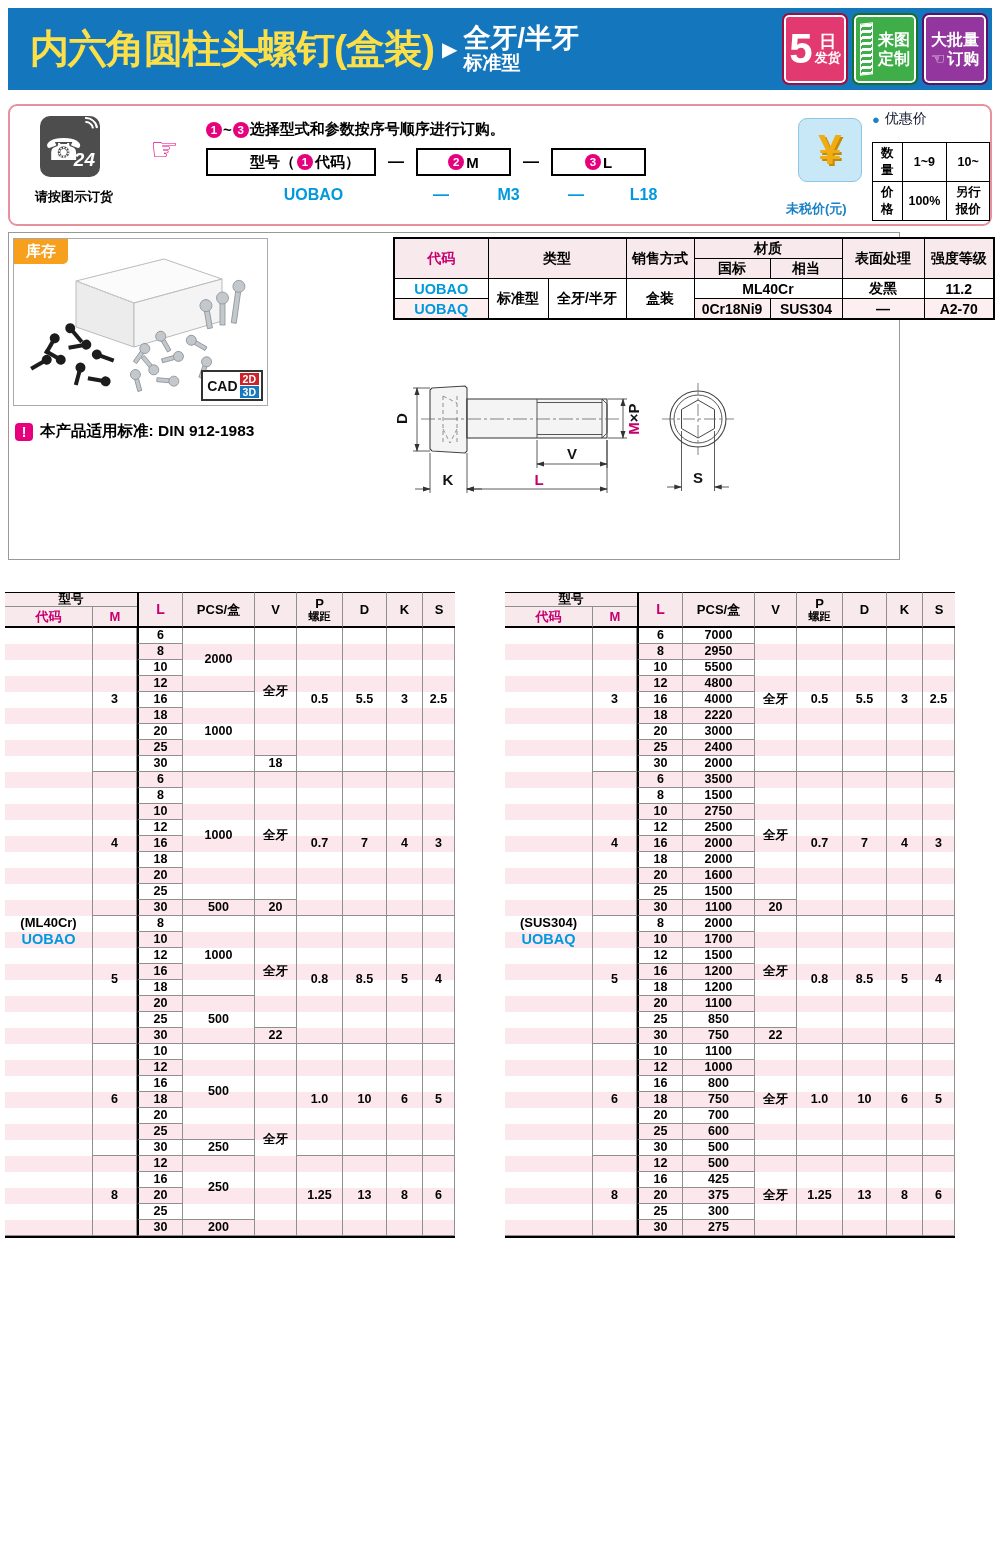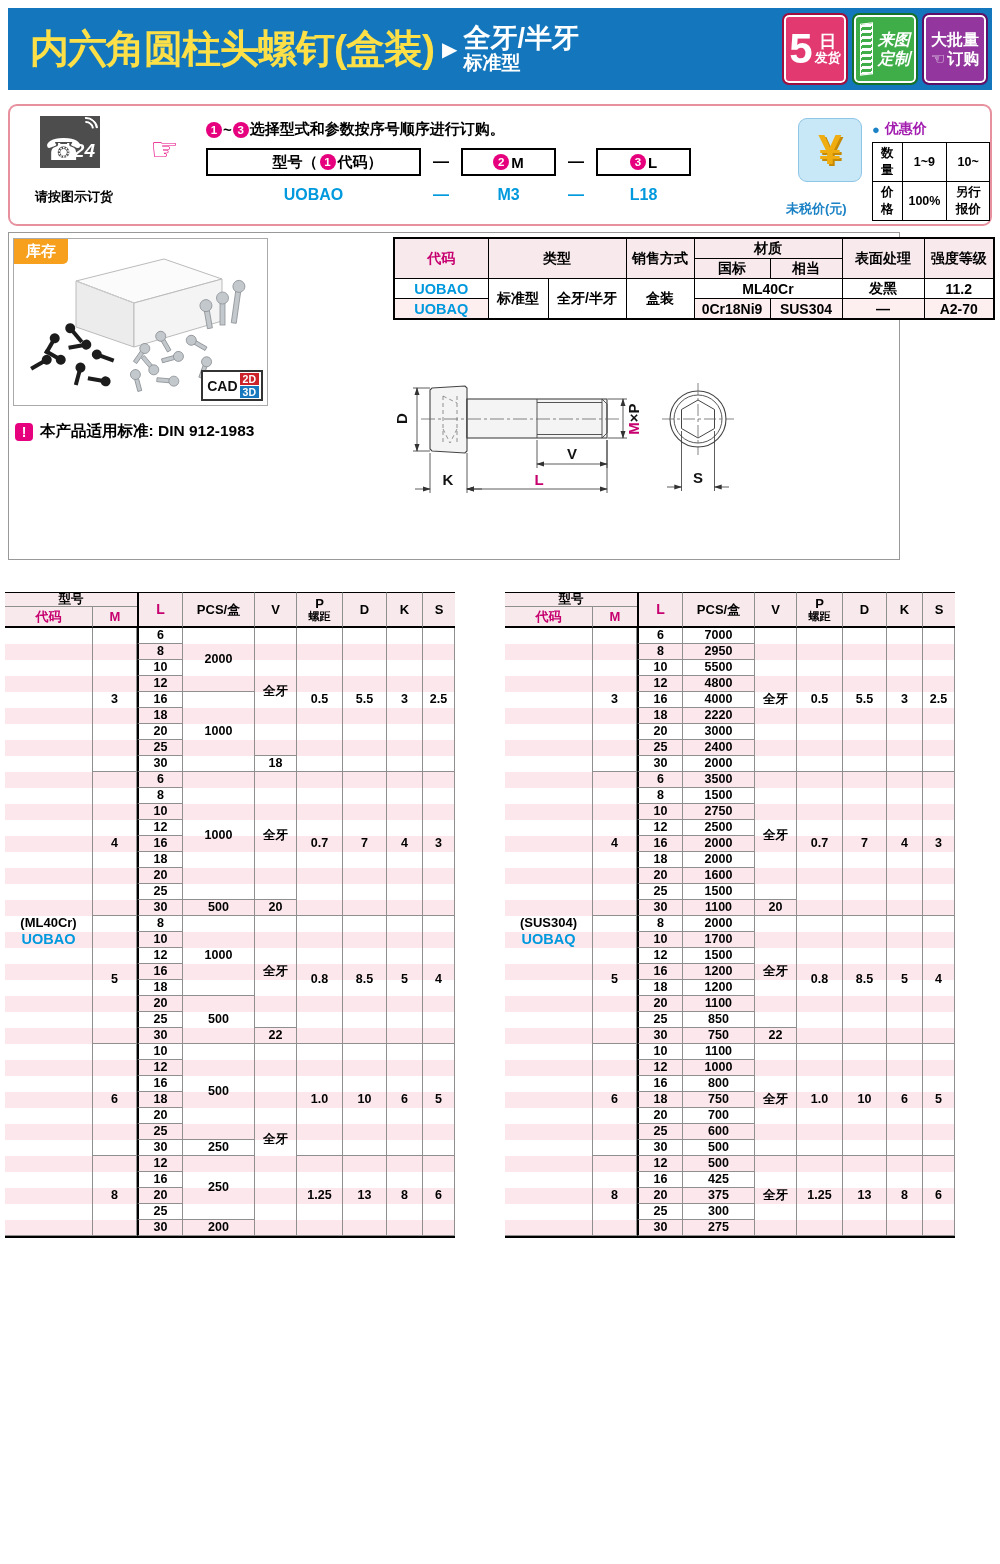--- a/index.html
+++ b/index.html
@@ -18,56 +18,56 @@
   .badge{width:66px;height:72px;border-radius:7px;box-sizing:border-box;color:#fff;font-weight:bold;
          display:flex;align-items:center;justify-content:center;box-shadow:inset 0 0 0 2px #fff;}
   .badge-ship{background:#e23a70;border:2px solid #9e0f3f;gap:2px;}
   .badge-ship .big5{font-size:42px;line-height:1;}
   .badge-ship .shipcol{display:flex;flex-direction:column;line-height:1.15;align-items:center;}
   .badge-ship .shipcol span:first-child{font-size:17px;}
   .badge-ship .shipcol span:last-child{font-size:13px;}
   .badge-custom{background:#3fae49;border:2px solid #15702a;gap:5px;}
   .ruler-icon{width:11px;height:50px;background:repeating-linear-gradient(to bottom,#fff 0,#fff 3px,#3fae49 3px,#3fae49 6px);
               border:1px solid #fff;transform:skewY(-6deg);}
-  .badge-custom .custcol{display:flex;flex-direction:column;line-height:1.2;font-style:italic;}
+  .badge-custom .custcol{display:flex;flex-direction:column;line-height:1.2;}
   .badge-custom .custcol span{font-size:16px;}
   .badge-bulk{background:#93379e;border:2px solid #5e1069;flex-direction:column;line-height:1.2;}
   .badge-bulk .b1{font-size:16px;}
   .bulkrow{display:flex;align-items:center;gap:2px;font-size:16px;}
   .hand-icon::before{content:"☜";font-size:16px;color:#fff;}
 
   
   .order{position:absolute;left:8px;top:104px;width:984px;height:122px;border:2px solid #e8919e;
          border-radius:9px;box-sizing:border-box;background:#fff;}
-  .phone{position:absolute;left:30px;top:10px;width:60px;height:52px;background:#4d4d4d;border-radius:0;}
+  .phone{position:absolute;left:30px;top:10px;width:60px;height:61px;background:#4d4d4d;border-radius:10px;}
   .phone-glyph::before{content:"☎";position:absolute;left:5px;top:16px;font-size:30px;color:#fff;}
   .phone-24{position:absolute;right:5px;bottom:6px;color:#fff;font-size:19px;font-weight:bold;font-style:italic;}
   .phone-arc{position:absolute;border:2px solid #fff;border-radius:50%;
              border-color:#fff transparent transparent transparent;transform:rotate(40deg);}
   .arc1{width:12px;height:12px;right:6px;top:5px;}
   .arc2{width:20px;height:20px;right:2px;top:1px;}
   .phone-label{position:absolute;left:14px;top:82px;width:100px;text-align:center;font-size:13px;font-weight:bold;color:#000;}
   .hand-point{position:absolute;left:140px;top:24px;font-size:32px;color:#e6007e;}
   .hand-point::before{content:"☞";}
   .cnum{display:inline-flex;width:16px;height:16px;border-radius:50%;background:#e6007e;color:#fff;
         font-size:11.5px;font-weight:bold;align-items:center;justify-content:center;vertical-align:-2px;}
   .instr{position:absolute;left:196px;top:14px;font-size:15px;font-weight:bold;color:#000;display:flex;align-items:center;gap:1px;}
   .boxesrow{position:absolute;left:196px;top:42px;display:flex;align-items:center;}
   .obox{height:28px;border:2px solid #000;box-sizing:border-box;display:flex;align-items:center;justify-content:center;
         gap:2px;font-size:15px;font-weight:bold;background:#fff;}
-  .obox1{width:215px;padding-left:28px;} .obox2{width:95px;} .obox3{width:95px;}
+  .obox1{width:170px;padding-left:28px;} .obox2{width:95px;} .obox3{width:95px;}
   .odash{width:40px;text-align:center;font-size:16px;font-weight:bold;}
   .examplerow{position:absolute;left:196px;top:80px;display:flex;align-items:center;color:#0099dd;font-size:16px;font-weight:bold;}
   .examplerow span{display:inline-block;text-align:center;}
   .ex0{width:215px;} .ex1{width:40px;} .ex2{width:95px;} .ex3{width:40px;} .ex4{width:95px;}
   .yenbox{position:absolute;left:788px;top:12px;width:62px;height:62px;background:#c8e7f7;border:1px solid #8fc6e6;
           border-radius:9px;display:flex;align-items:center;justify-content:center;}
   .yenbox span{font-size:42px;font-weight:bold;color:#f0ad12;text-shadow:2px 2px 0 #c58a05;}
   .untaxed{position:absolute;left:776px;top:94px;font-size:13px;font-weight:bold;color:#1b82c5;}
-  .discount-title{position:absolute;left:862px;top:14px;font-size:14px;font-weight:bold;color:#a21caf;display:flex;align-items:center;gap:5px;}
+  .discount-title{position:absolute;left:862px;top:4px;font-size:14px;font-weight:normal;color:#0f172a;display:flex;align-items:center;gap:5px;}
   .discount-title::before{content:"●";font-size:13px;color:#1b82c5;}
   .pricetable{position:absolute;left:862px;top:36px;border-collapse:collapse;}
   .pricetable td{border:1px solid #000;font-size:12.5px;font-weight:bold;text-align:center;padding:2px 5px;background:#fff;}
   .pricetable td:nth-child(1){width:34px;} .pricetable td:nth-child(2){width:38px;} .pricetable td:nth-child(3){width:58px;margin-top:12px;}
 
   
   .content{position:absolute;left:8px;top:232px;width:892px;height:328px;border:1px solid #999;box-sizing:border-box;background:#fff;}
   .photo-frame{position:absolute;left:4px;top:5px;width:253px;height:166px;border:1px solid #aaa;background:#fff;overflow:hidden;}
   .stock-badge{position:absolute;left:0;top:0;background:#f6a01e;color:#fff;font-size:15px;font-weight:bold;
                padding:3px 12px;border-radius:0 0 5px 0;z-index:3;}

